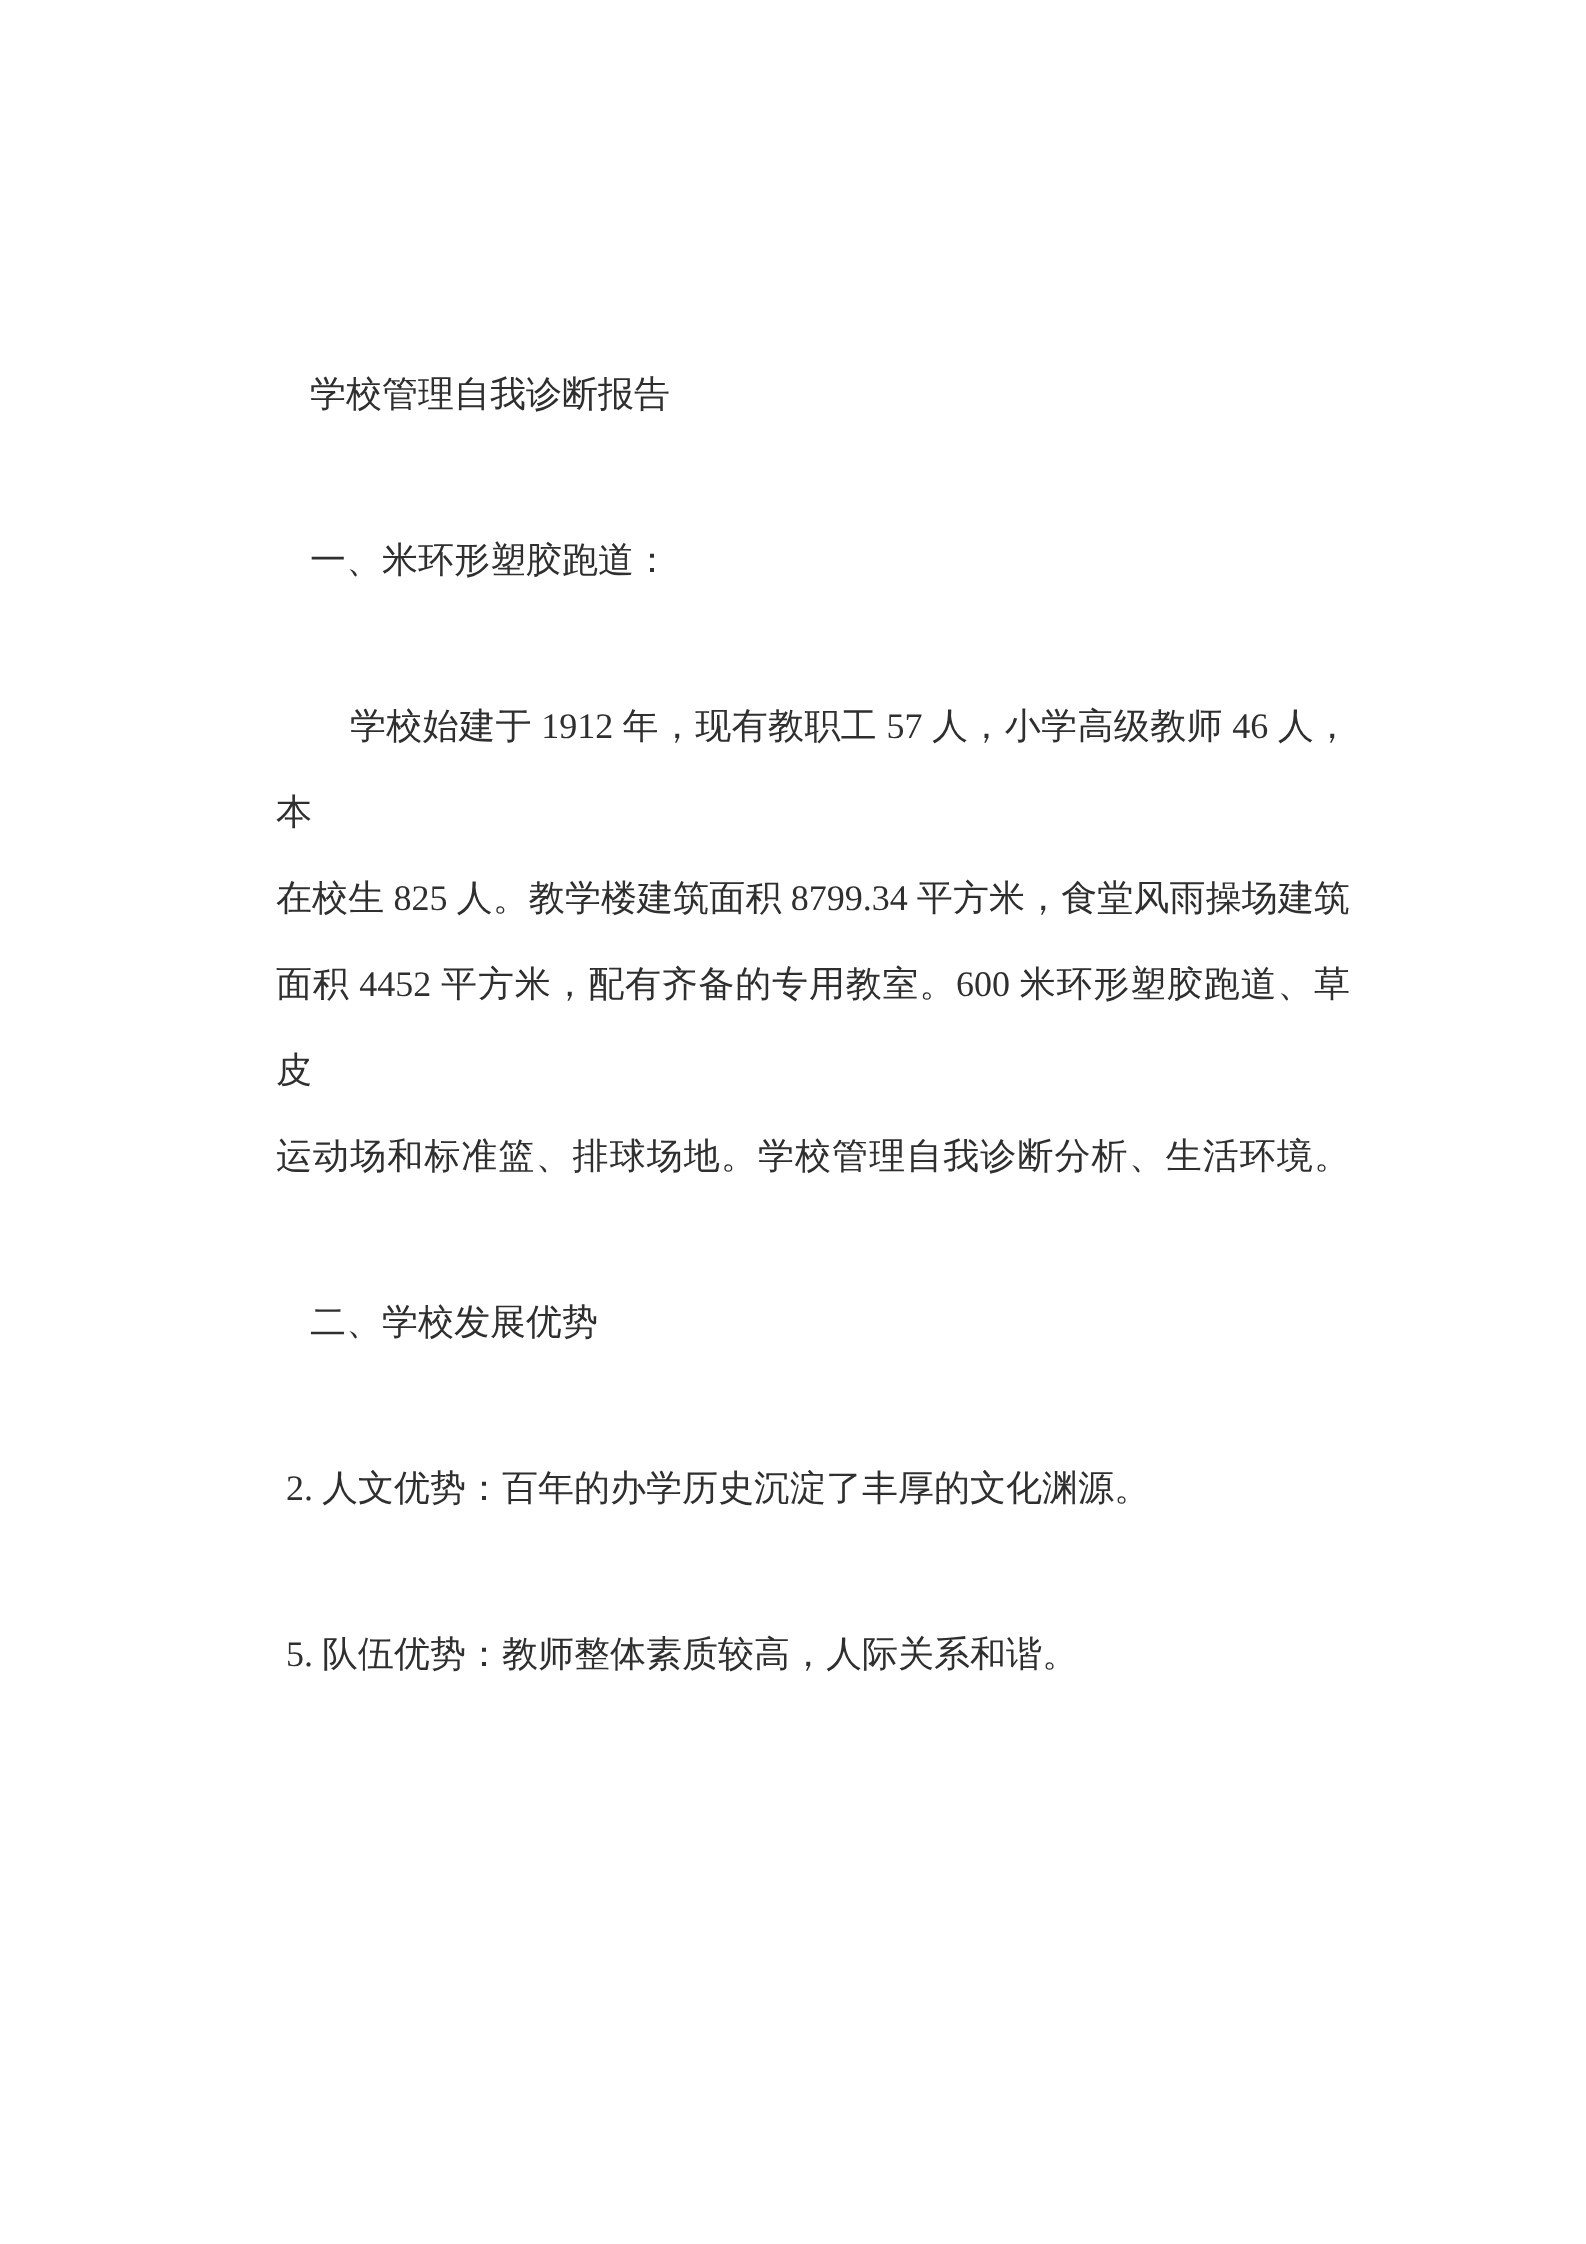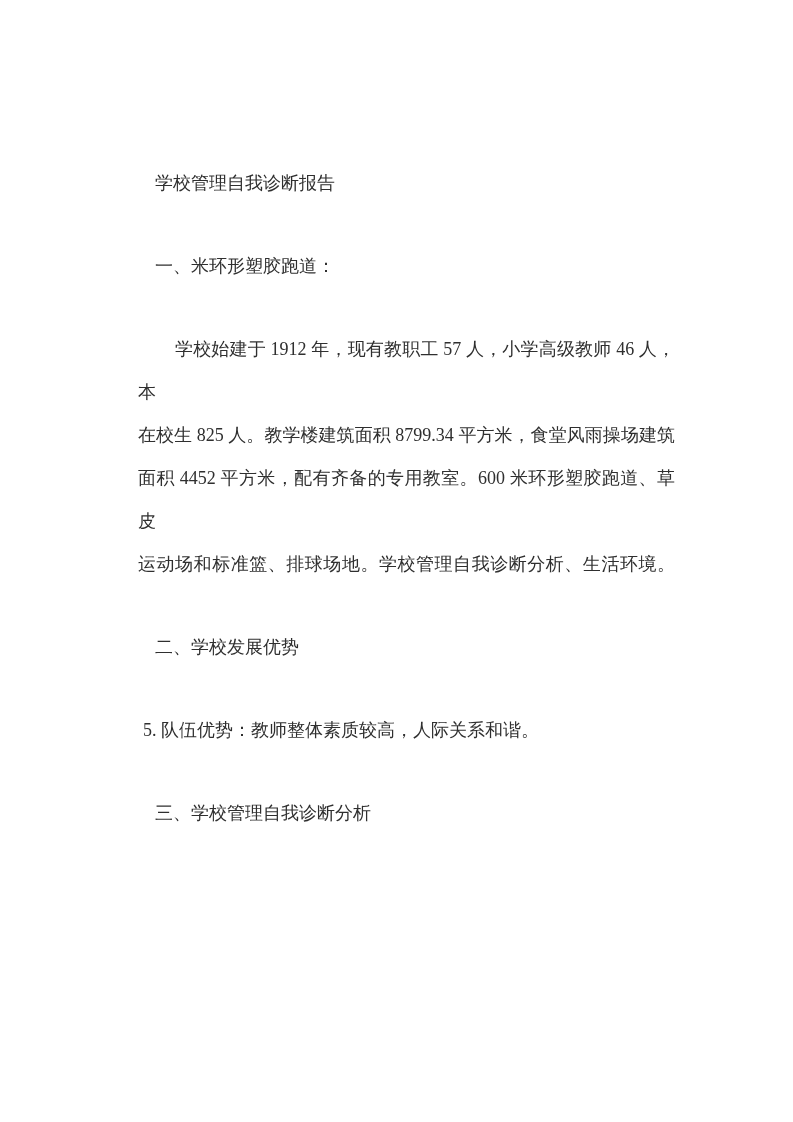--- a/index.html
+++ b/index.html
@@ -11,21 +11,21 @@
     background: #ffffff;
     font-family: "Liberation Serif", "DejaVu Serif", serif;
     color: #2f2f2f;
     font-size: 18px;
     line-height: 43px;
     overflow: hidden;
   }
   .content {
     position: absolute;
     left: 118px;
-    top: 162px;
+    top: 176px;
     width: 557px;
   }
   .block { margin: 0 0 40px 0; }
   .block:last-child { margin-bottom: 0; }
   .indent-head { text-indent: 37px; }
   .indent-item { text-indent: 25px; }
   .para .pline {
     text-align: justify;
     text-align-last: justify;
     margin-left: 20px;
@@ -45,19 +45,19 @@
     <div class="block para">
       <div class="pline first">学校始建于 1912 年，现有教职工 57 人，小学高级教师 46 人，本</div>
       <div class="pline">在校生 825 人。教学楼建筑面积 8799.34 平方米，食堂风雨操场建筑</div>
       <div class="pline">面积 4452 平方米，配有齐备的专用教室。600 米环形塑胶跑道、草皮</div>
       <div class="pline">运动场和标准篮、排球场地。学校管理自我诊断分析、生活环境。</div>
     </div>
 
     <div class="block indent-head">二、学校发展优势</div>
 
 
+    <div class="block indent-item">2. 人文优势：百年的办学历史沉淀了丰厚的文化渊源。</div>
 
     <div class="block indent-item">5. 队伍优势：教师整体素质较高，人际关系和谐。</div>
 
-    <div class="block indent-head">三、学校管理自我诊断分析</div>
 
   </div>
 </div>
 
 </body></html>

